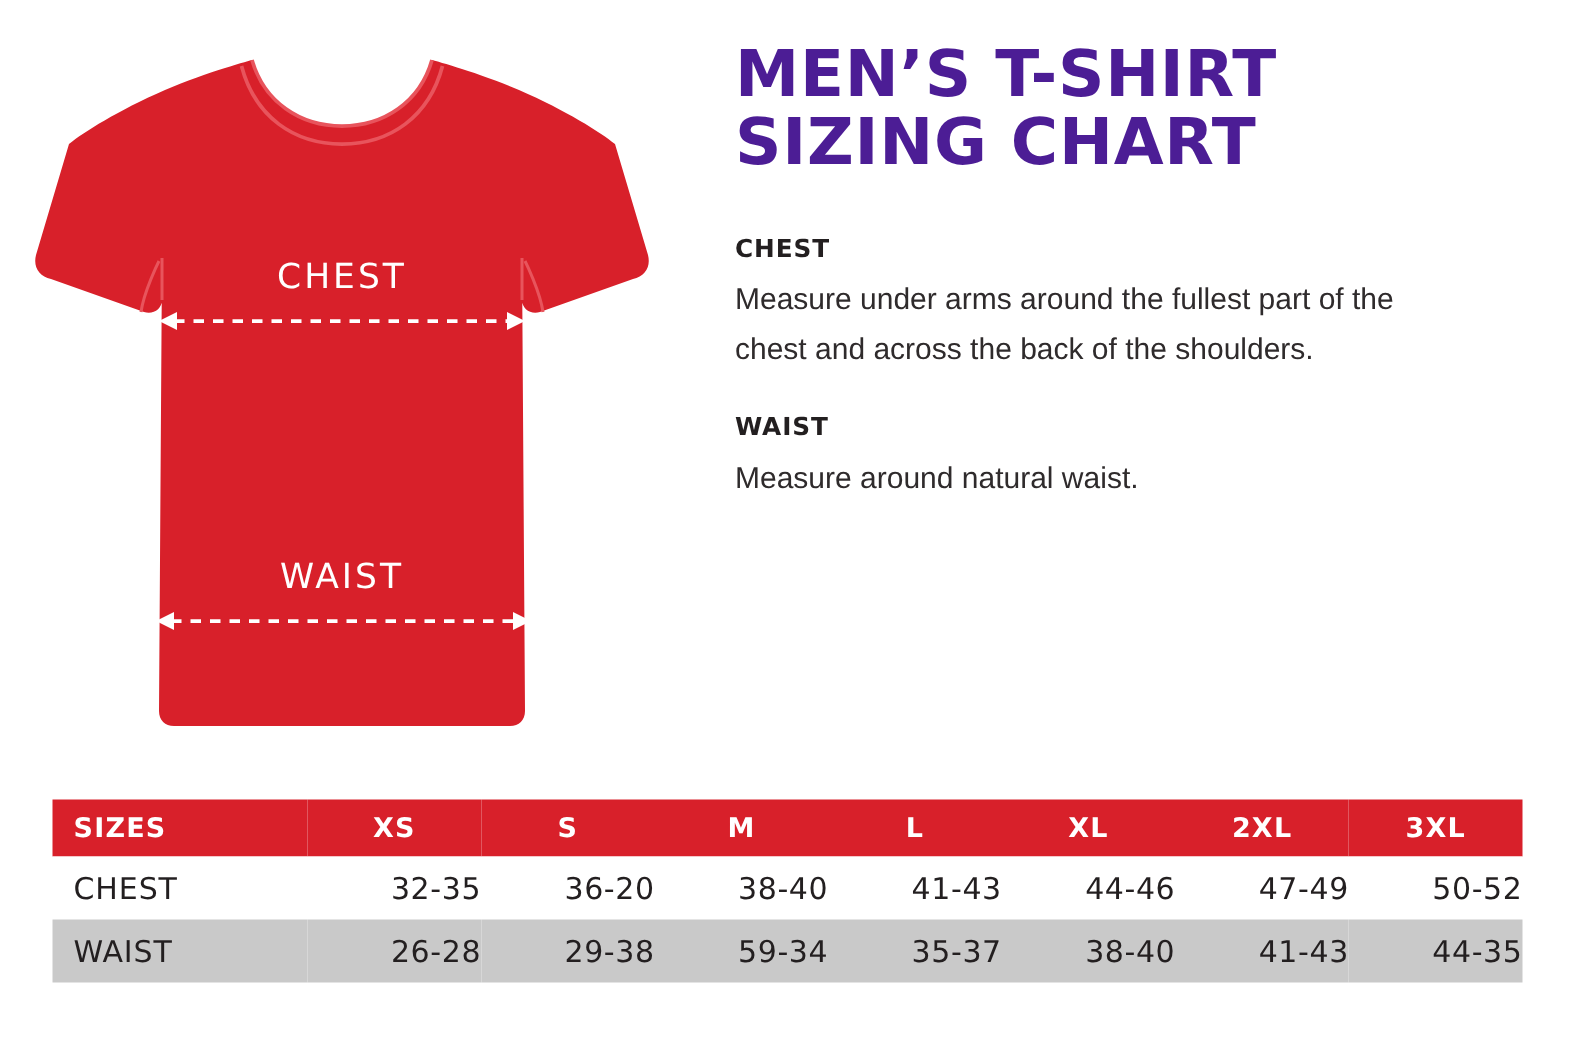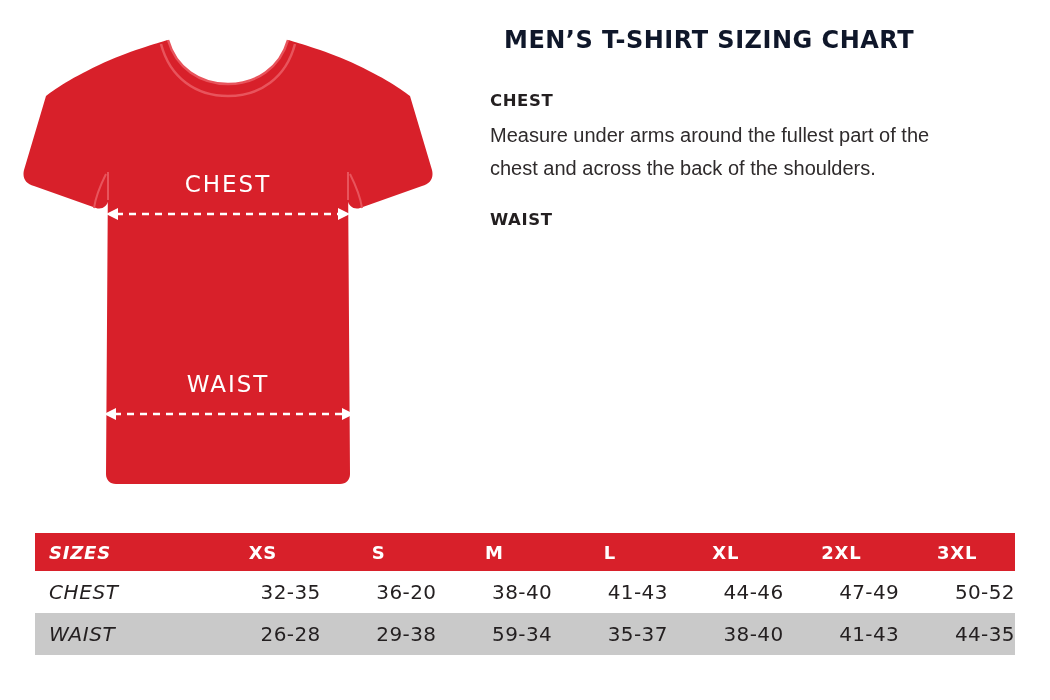--- a/index.html
+++ b/index.html
@@ -36,25 +36,25 @@
 
   
   .info-panel {
     position: absolute;
     left: 490px;
     top: 18px;
     width: 545px;
   }
   .chart-title {
     font-family: "DejaVu Sans", sans-serif;
-    font-size: 24px;
+    font-size: 43px;
     font-weight: bold;
     letter-spacing: 0.5px;
-    color: #0f172a;
-    margin: 10px 0 38px 14px;
+    color: #4c1d95;
+    margin: 10px 0 38px 0;
     line-height: 1.05;
   }
   .section-head {
     font-family: "DejaVu Sans", sans-serif;
     font-size: 16.5px;
     font-weight: bold;
     color: #231f20;
     letter-spacing: 0.6px;
     margin: 0 0 9px 0;
   }
@@ -97,21 +97,20 @@
   .size-table thead th {
     background: #d8202a;
     color: #ffffff;
     font-size: 18px;
     letter-spacing: 0.8px;
   }
   .size-table thead th.rowlabel,
   .size-table tbody th.rowlabel {
     text-align: left;
     padding-left: 14px;
-    font-style: italic;
   }
   .size-table tbody tr.row-odd th,
   .size-table tbody tr.row-odd td {
     background: #ffffff;
     color: #231f20;
   }
   .size-table tbody tr.row-even th,
   .size-table tbody tr.row-even td {
     background: #c9c9c9;
     color: #231f20;
@@ -187,20 +186,21 @@
     </svg>
   </div>
 
   <div class="info-panel">
     <h1 class="chart-title">MEN’S T-SHIRT SIZING CHART</h1>
 
     <h2 class="section-head">CHEST</h2>
     <p class="section-body">Measure under arms around the fullest part of the chest and across the back of the shoulders.</p>
 
     <h2 class="section-head">WAIST</h2>
+    <p class="section-body">Measure around natural waist.</p>
 
   </div>
 
   <table class="size-table">
     <colgroup>
       <col class="label-col">
       <col class="data-col">
         <col class="data-col">
         <col class="data-col">
         <col class="data-col">

